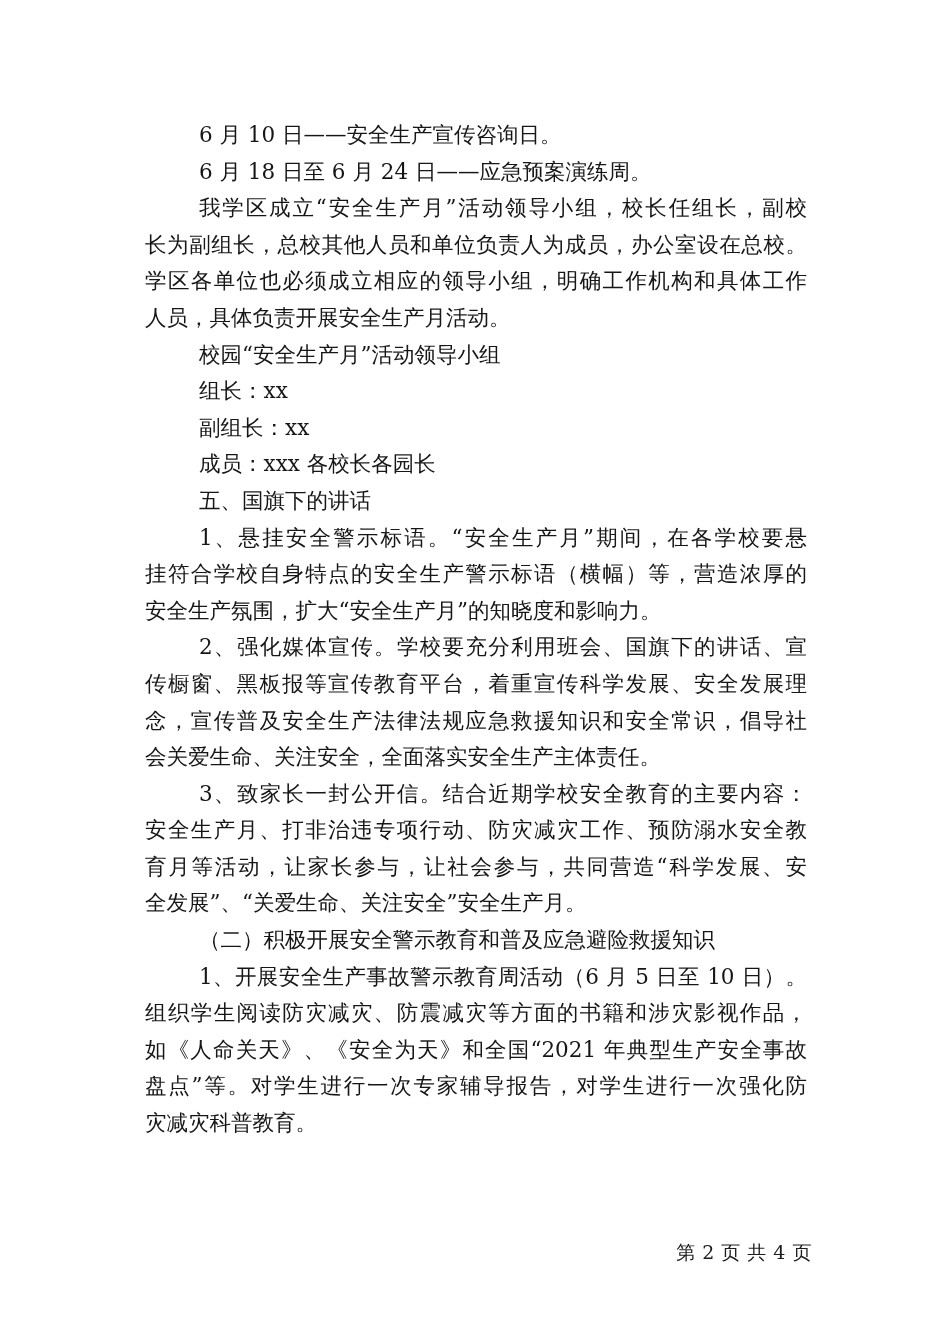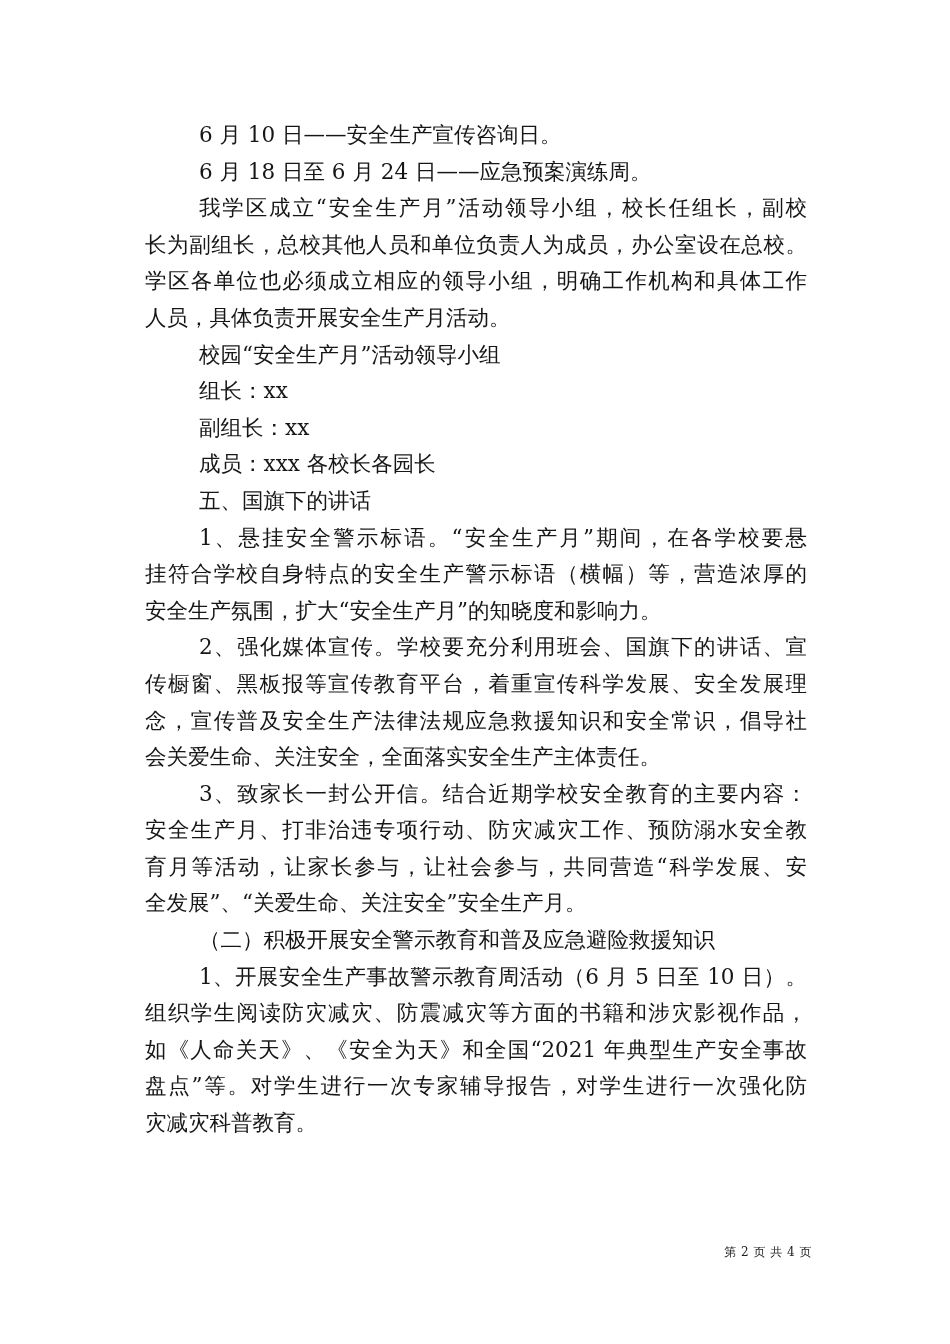--- a/index.html
+++ b/index.html
@@ -37,21 +37,21 @@
   .line.justify {
     text-align: justify;
     text-align-last: justify;
   }
   .footer {
     position: absolute;
     top: 1243px;
     left: 145px;
     width: 667px;
     text-align: right;
-    font-size: 12px;
+    font-size: 19px;
     line-height: 19px;
     color: #1c1c1c;
     letter-spacing: 0.5px;
   }
 </style>
 </head>
 <body>
 
 <div class="page">
   <div class="body-text">

